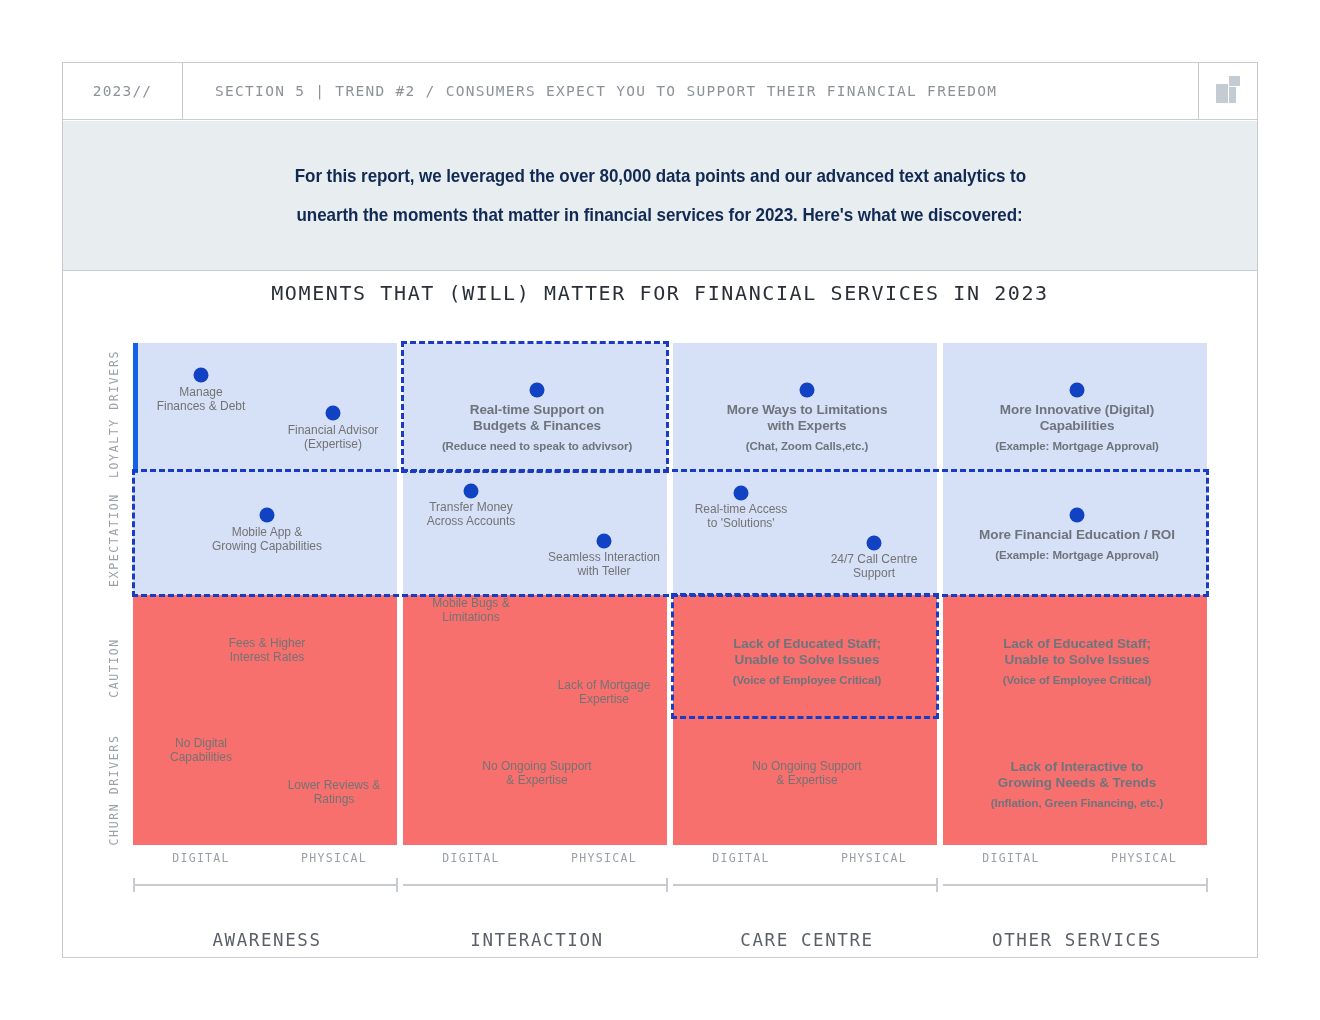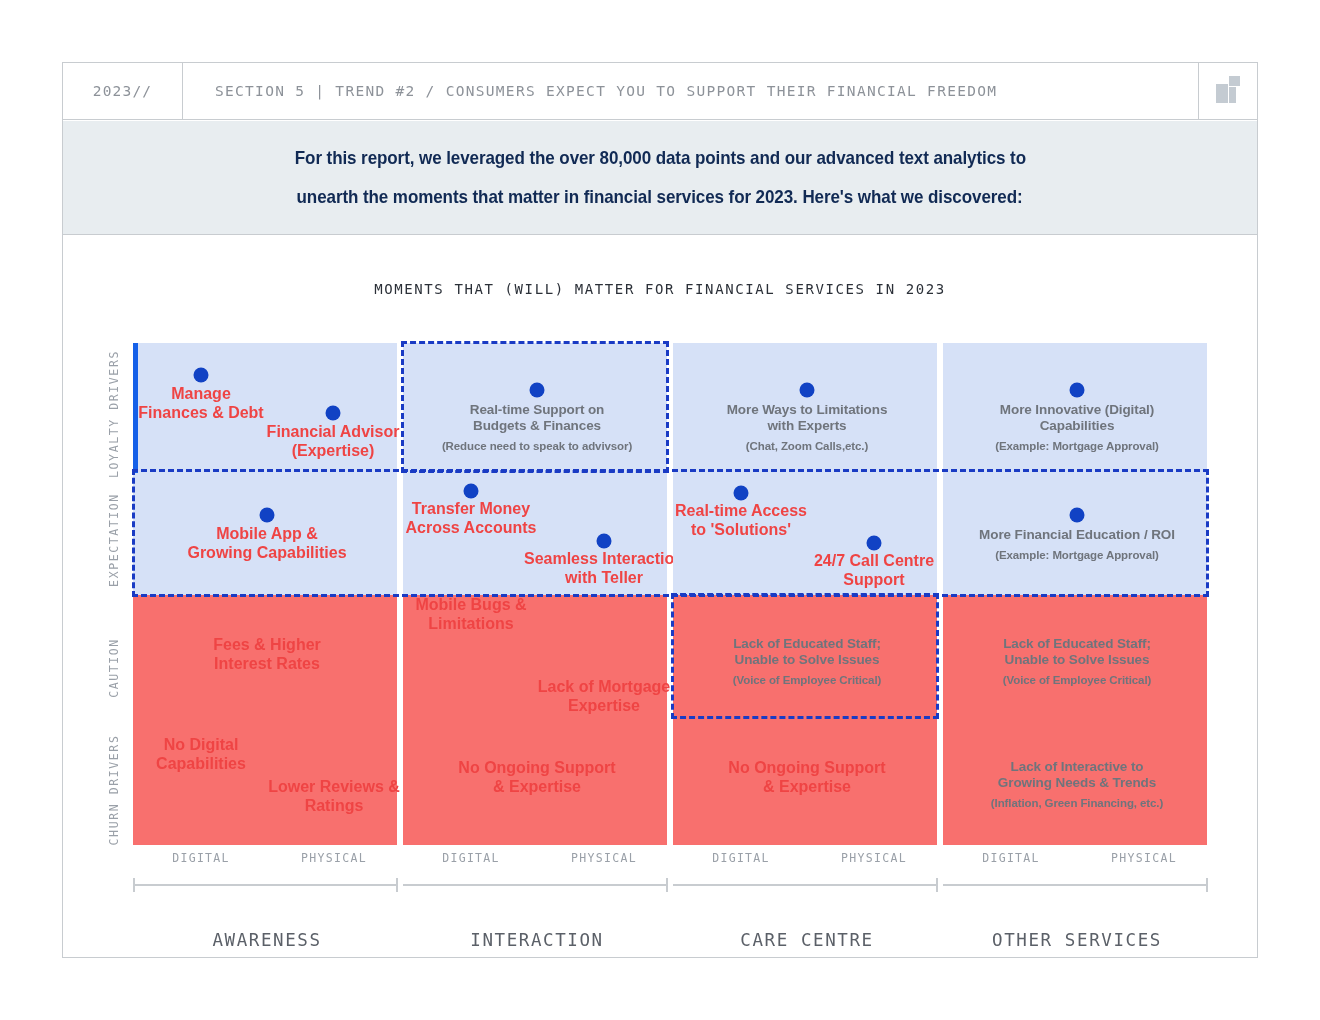--- a/index.html
+++ b/index.html
@@ -41,39 +41,39 @@
     display:flex; align-items:center; justify-content:center;
   }
   .logo-mark{ position:relative; width:24px; height:30px; }
   .logo-mark i{ position:absolute; background:#c4cbd2; display:block; }
   .lm1{ left:0;  top:8px;  width:12px; height:19px; }
   .lm2{ left:13px; top:0;  width:11px; height:10px; }
   .lm3{ left:13px; top:11px; width:7px; height:16px; }
 
   
   .banner{
-    position:absolute; left:0; top:58px; width:1194px; height:114px;
+    position:absolute; left:0; top:58px; width:1194px; height:150px;
     background:#e8edf0;
     display:flex; flex-direction:column; align-items:center; justify-content:center;
     border-bottom:1px solid #c8ccd0;
   }
   .banner-line{
     font-size:18.5px; font-weight:bold; color:#112a54;
     letter-spacing:-0.1px; line-height:1.0;
     font-stretch:condensed;
     transform:scaleX(0.92); transform-origin:center;
   }
   .banner-line + .banner-line{ margin-top:20px; }
 
   
   .chart-title{
     position:absolute; left:0; top:218px; width:1194px;
     text-align:center;
     font-family:"DejaVu Sans Mono", monospace;
-    font-size:14px; letter-spacing:1.6px; color:#2b3038;
+    font-size:20px; letter-spacing:1.6px; color:#2b3038;
   }
 
   .plot{
     position:absolute; left:70px; top:280px;
     width:1075px; height:502px;
   }
 
   
   .yrail{
     position:absolute; left:40px; top:280px; width:22px; height:502px;
@@ -104,21 +104,21 @@
     position:absolute; width:15px; height:15px; border-radius:50%;
     background:#1142c4; transform:translate(-50%,-50%);
   }
 
   
   .lbl{
     position:absolute; transform:translateX(-50%);
     text-align:center; white-space:nowrap; line-height:1.18;
   }
   .lbl.plain{
-    font-size:16px; color:#ef4444;font-weight:bold;
+    font-size:12px; color:#737373;
   }
   .lbl.bold{
     font-weight:bold; color:#6f747c;
     font-size:13.5px; letter-spacing:-0.1px;
   }
   .lbl.bold .sub{
     display:block; font-size:11.5px; margin-top:6px; font-weight:bold;
   }
   .lbl.bold .main{ display:block; }
 

